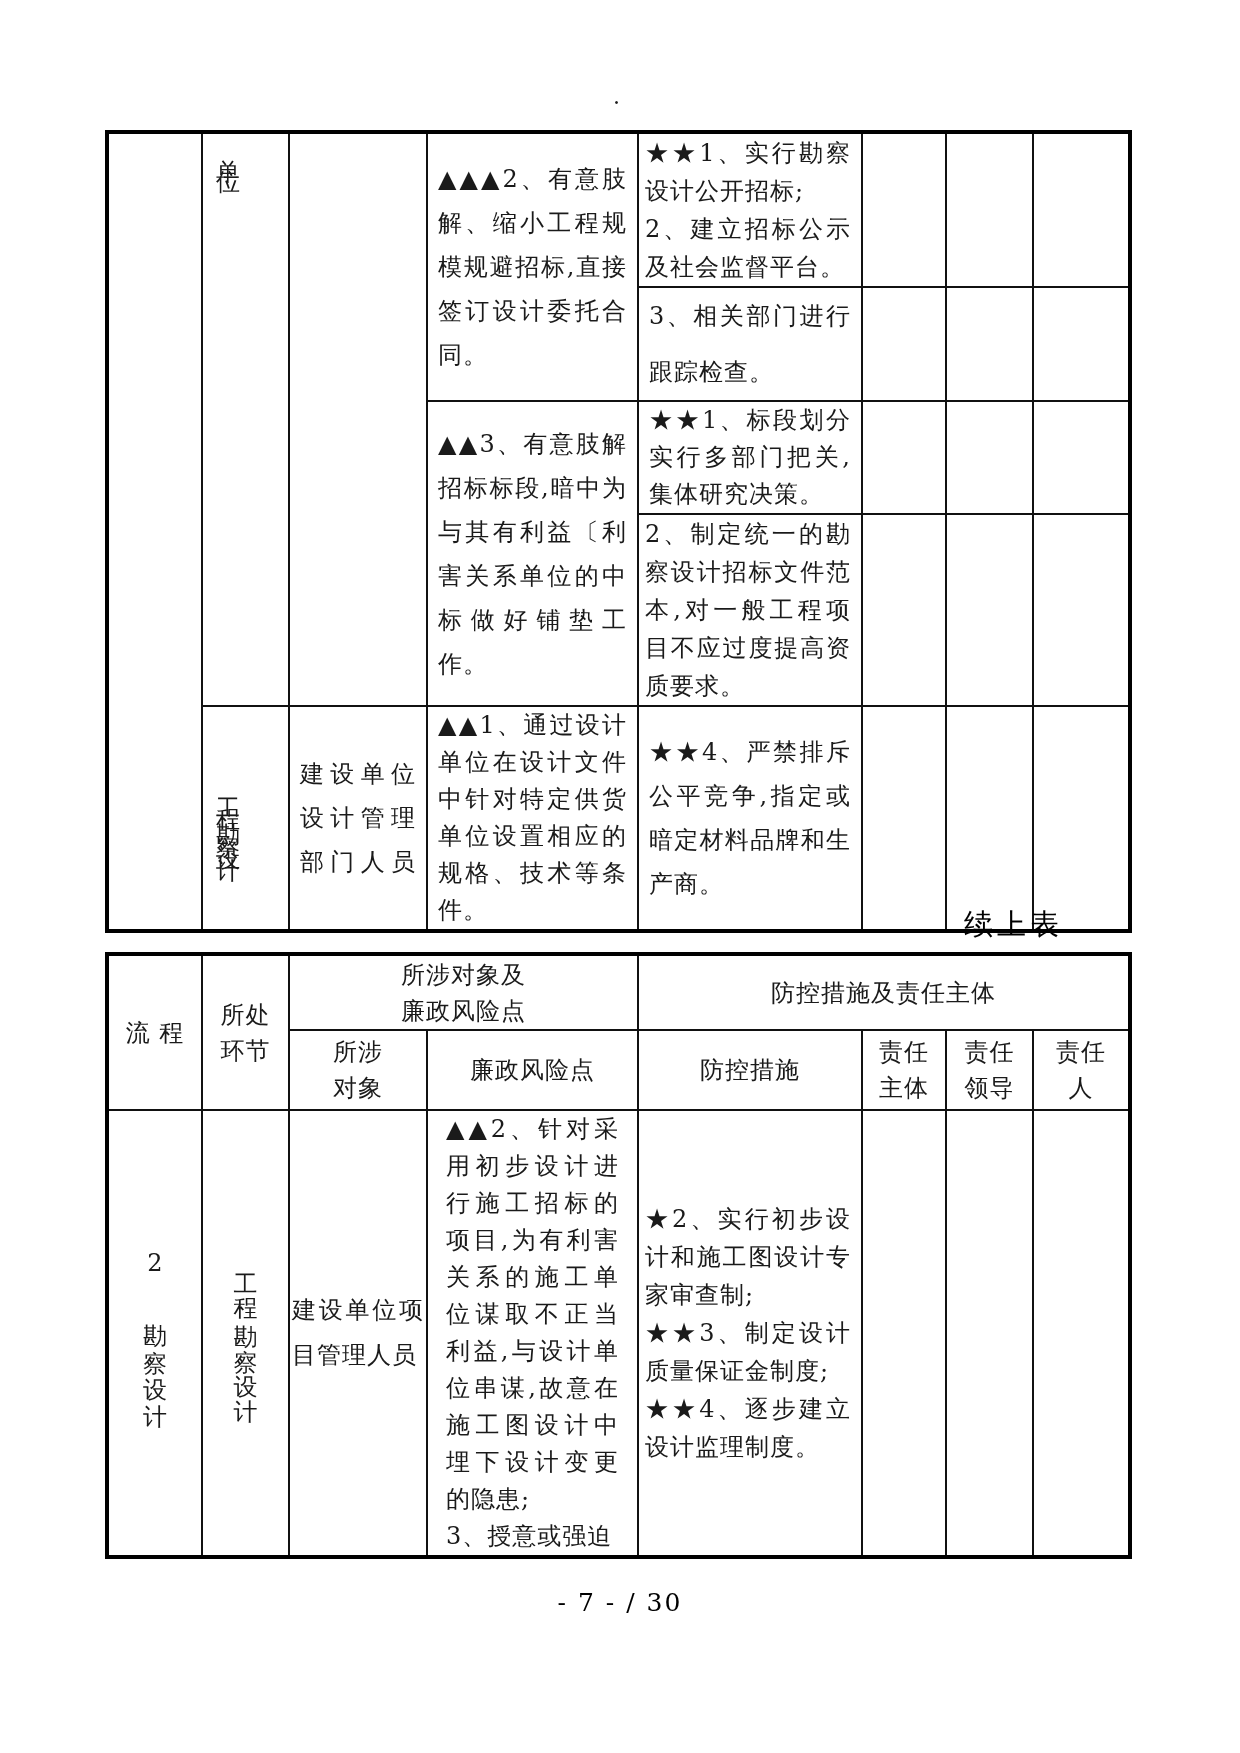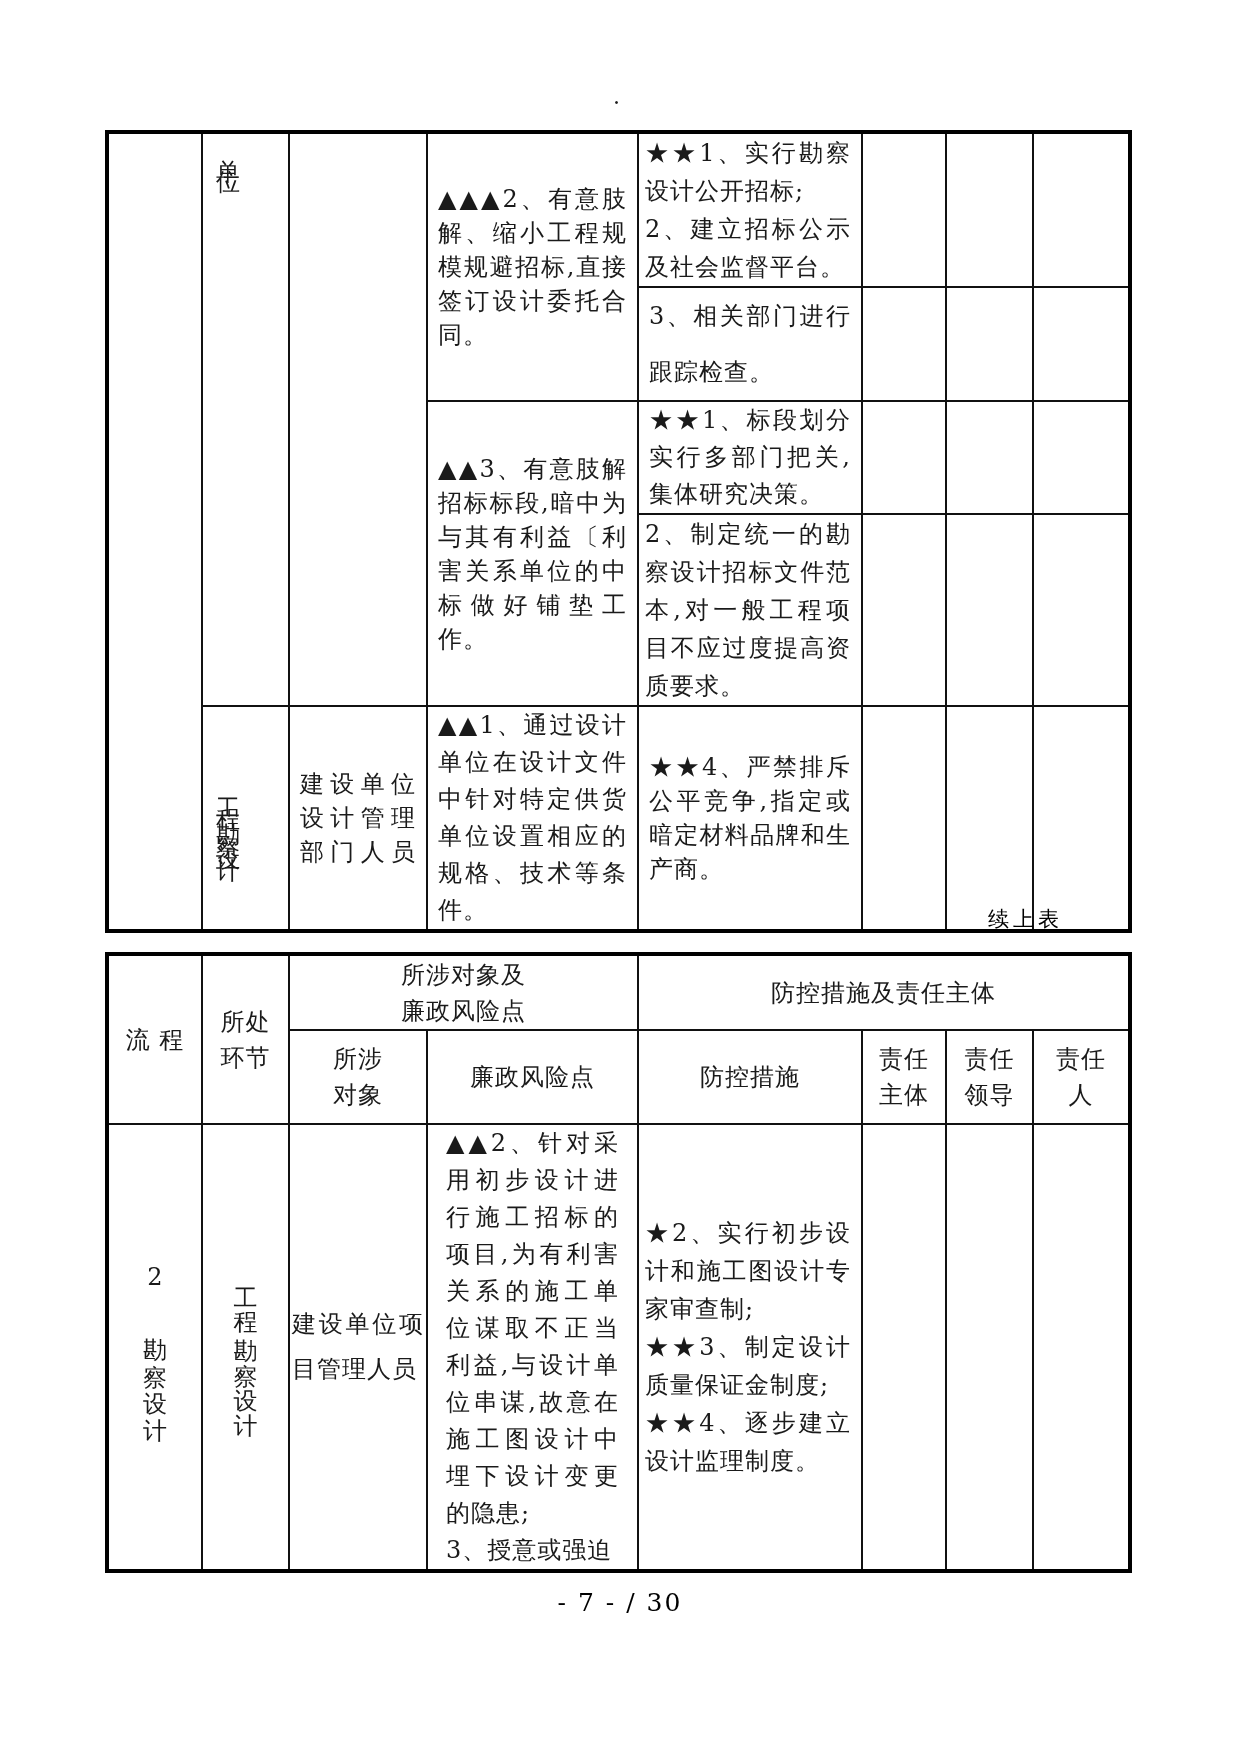--- a/index.html
+++ b/index.html
@@ -38,27 +38,27 @@
   }
   th { text-align: center; line-height: 36px; }
   
   .t1 tr:nth-child(1) { height: 151px; }
   .t1 tr:nth-child(2) { height: 87px; }
   .t1 tr:nth-child(3) { height: 111px; }
   .t1 tr:nth-child(4) { height: 188px; }
   .t1 tr:nth-child(5) { height: 225px; }
   
   .t2 tr:nth-child(1) { height: 76px; }
-  .t2 tr:nth-child(2) { height: 94px; }
+  .t2 tr:nth-child(2) { height: 80px; }
   .t2 tr:nth-child(3) { height: 445px; }
 
   .lh37 { line-height: 37px; }
   .lh38 { line-height: 38px; padding-left: 6px; }
   .lh40 { line-height: 56px; }
-  .lh44 { line-height: 34px; }
+  .lh44 { line-height: 44px; }
   .lh45 { line-height: 45px; }
   .jlast { text-align-last: justify; }
   .ctr { text-align: center; }
 
   .vt {
     writing-mode: vertical-rl;
     text-orientation: upright;
     display: inline-block;
     white-space: pre;
     letter-spacing: 12px;
@@ -67,21 +67,21 @@
   .vt-unit   { letter-spacing: 11px; }
   .vt-stage1 { letter-spacing: 12px; }
   .vt-flow2  { letter-spacing: 27px; }
   .vt-stage2 { letter-spacing: 25px; }
   td.cell-top-left { vertical-align: top; text-align: left; padding: 6px 0 0 12px; }
   td.cell-mid-left { text-align: left; padding-left: 12px; }
 
   .continuation {
     position: absolute;
     top: 905px; right: 177px;
-    font-size: 21px; letter-spacing: 4px;
+    font-size: 29px; letter-spacing: 4px;
   }
   .footer {
     position: absolute;
     top: 1588px; left: 0; width: 100%;
     text-align: center;
     font-size: 25px; letter-spacing: 2px;
   }
 </style>
 </head>
 <body>

